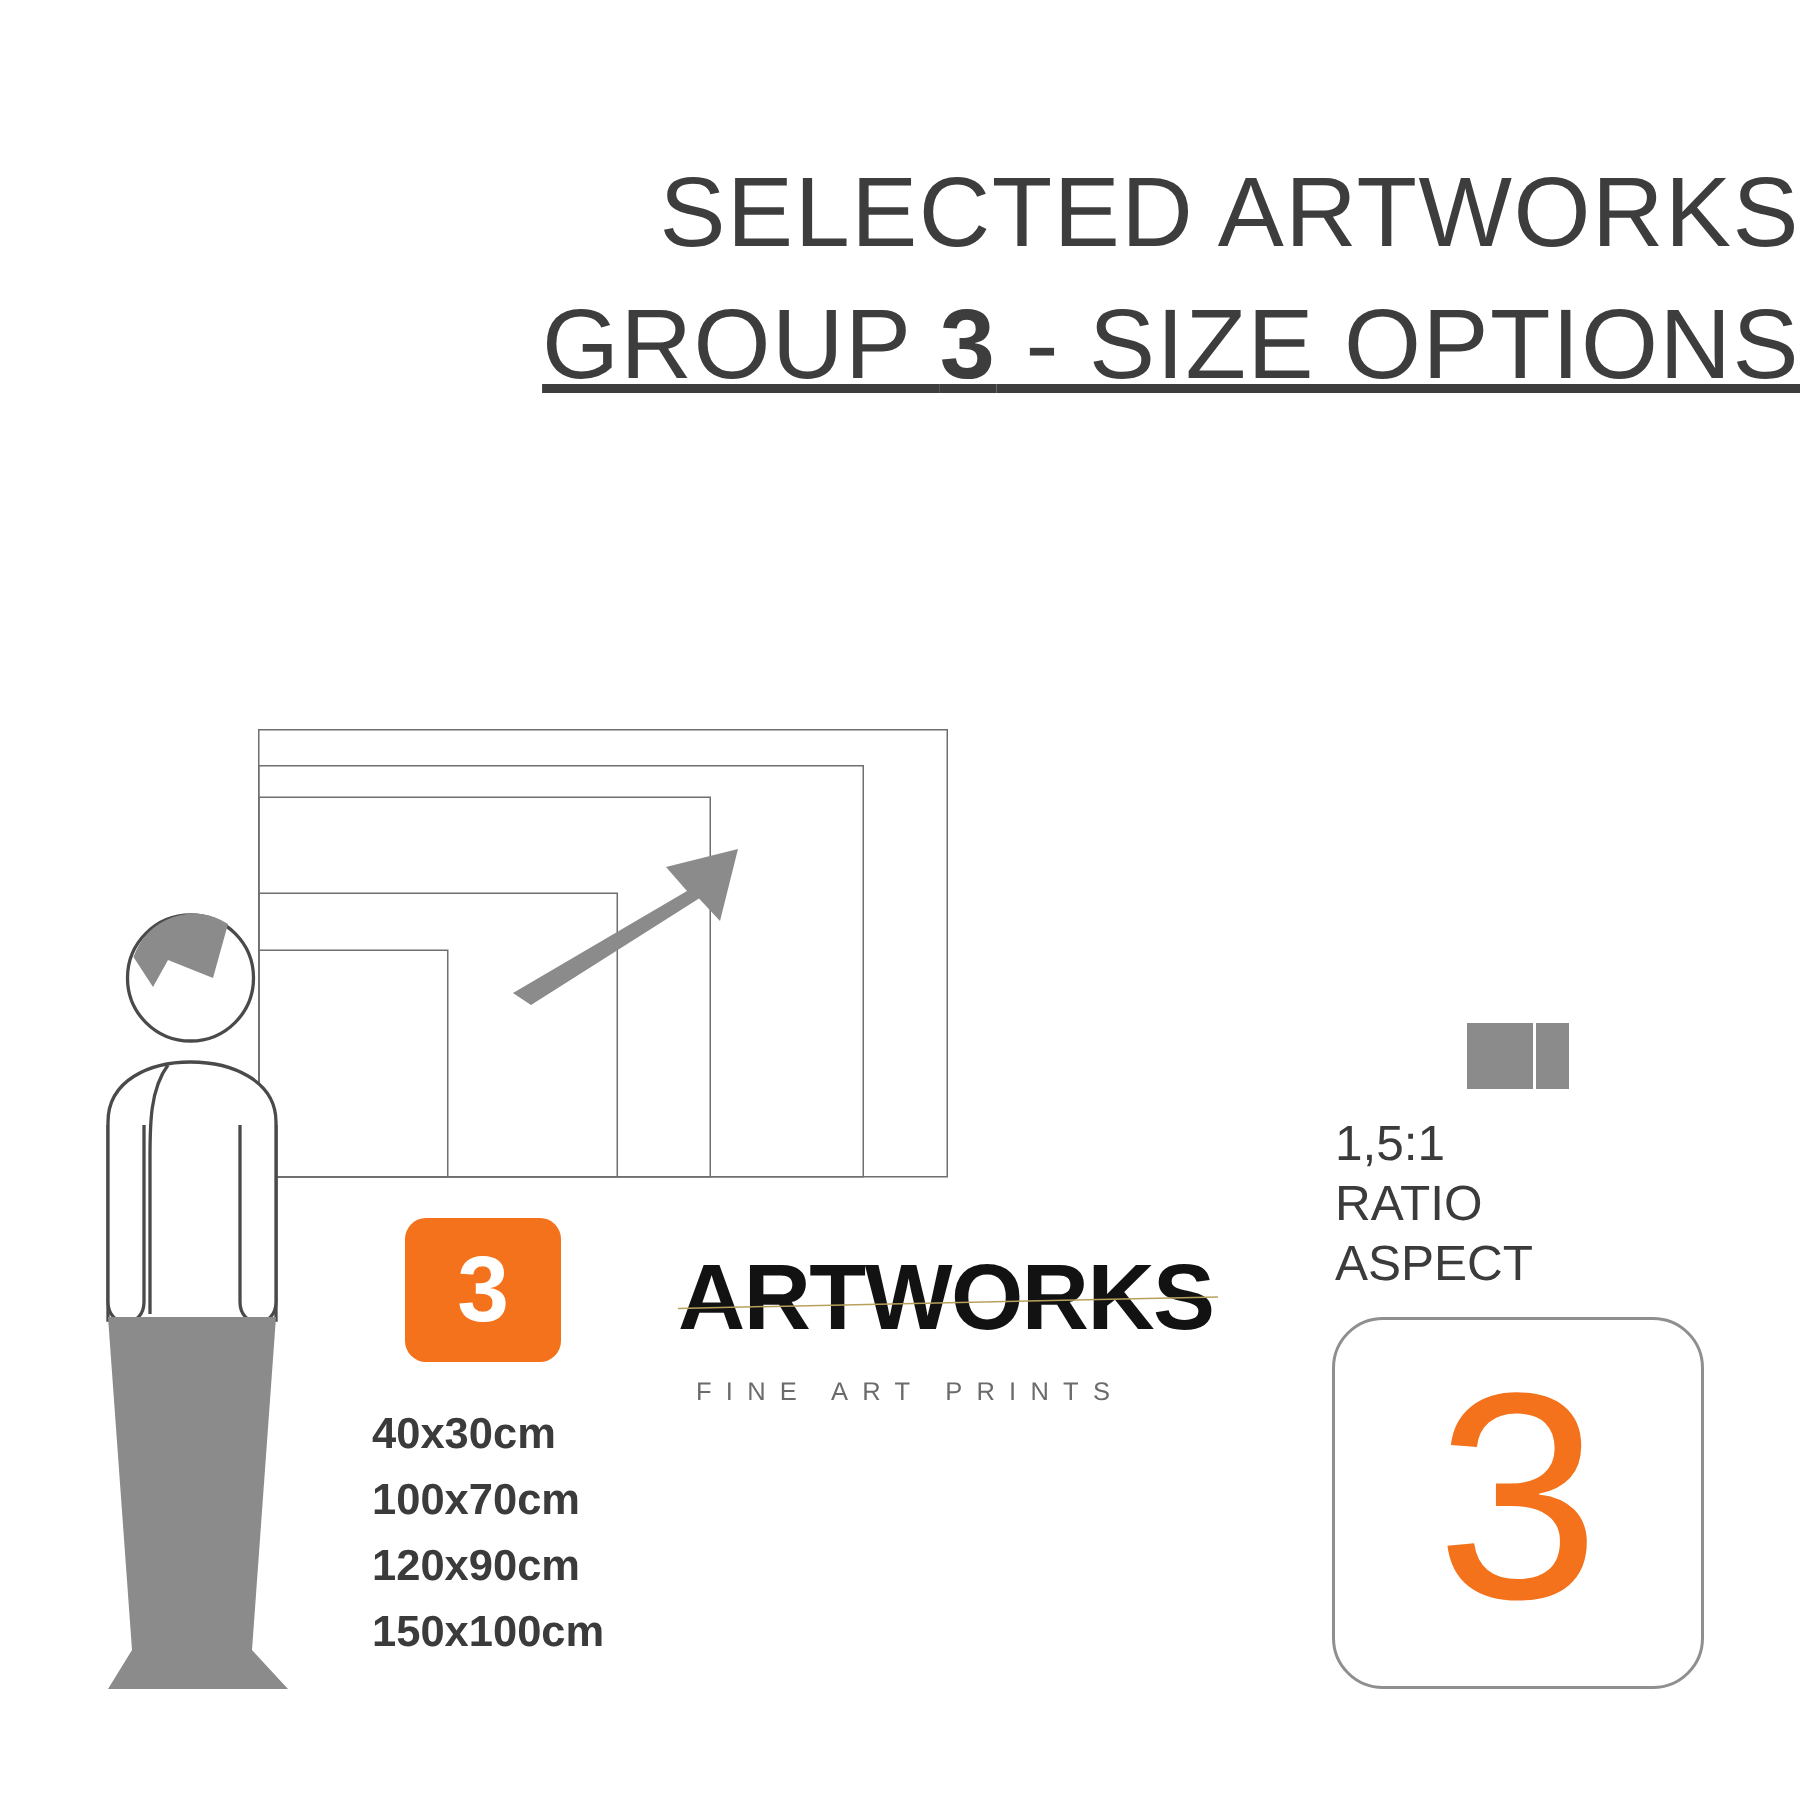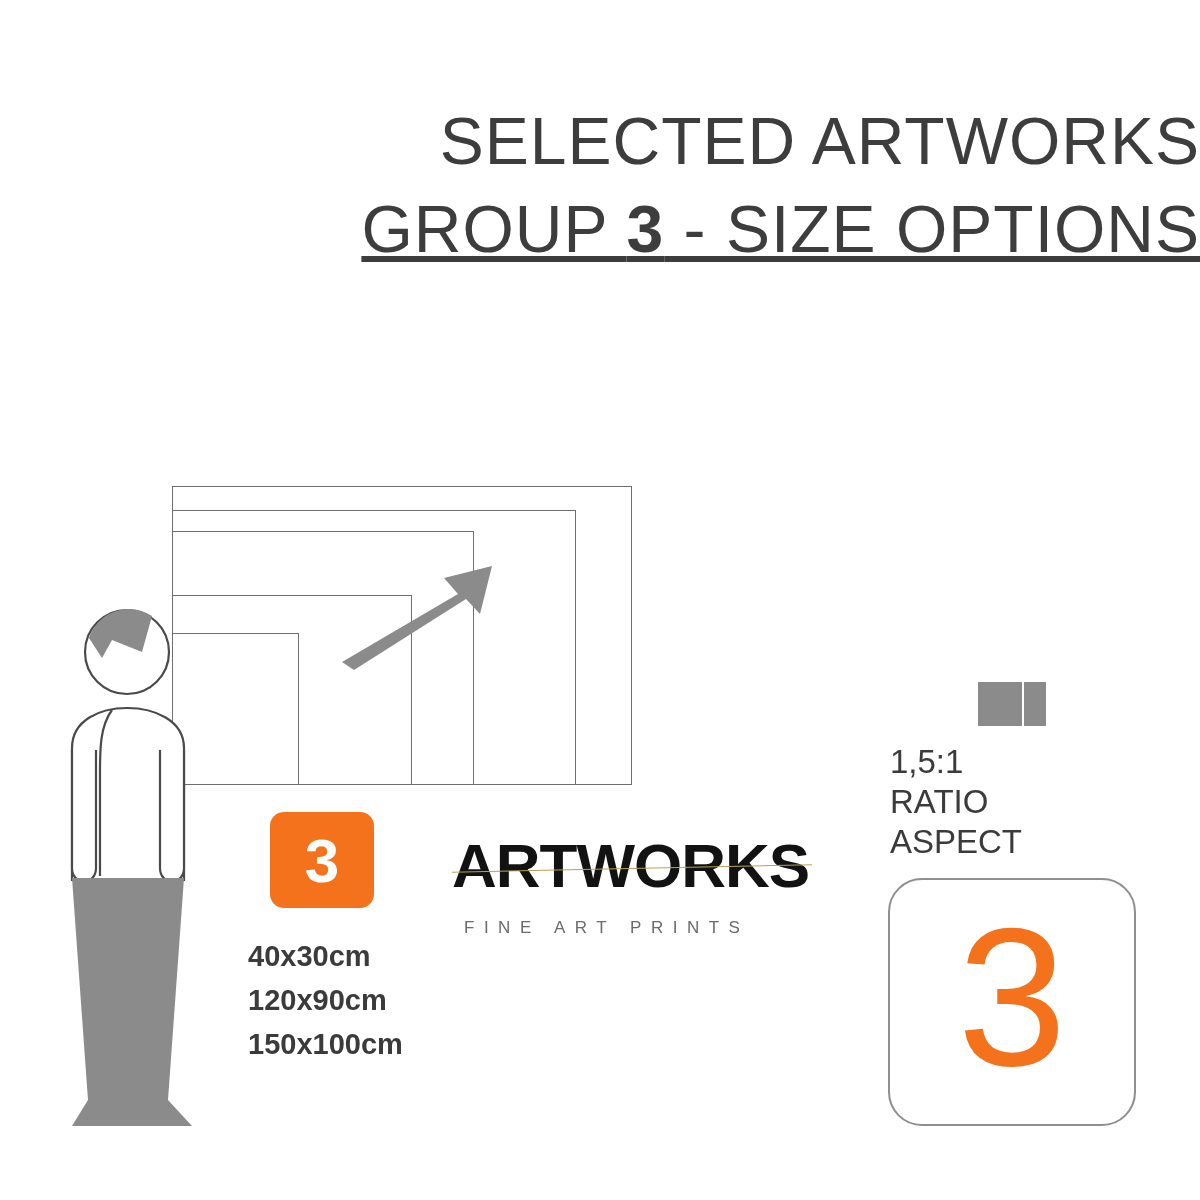--- a/index.html
+++ b/index.html
@@ -257,20 +257,21 @@
 </div>
 
 <div class="logo">
   <div class="logo-artworks">ARTWORKS</div>
   <div class="logo-strike"></div>
   <div class="logo-fine">FINE ART PRINTS</div>
 </div>
 
 <div class="sizes">
   <div class="size-item">40x30cm</div>
+  <div class="size-item">100x70cm</div>
   <div class="size-item">120x90cm</div>
   <div class="size-item">150x100cm</div>
 </div>
 
 <div class="aspect-icon">
   <div class="divider"></div>
 </div>
 <div class="aspect-text">
   <div>1,5:1</div>
   <div>RATIO</div>

